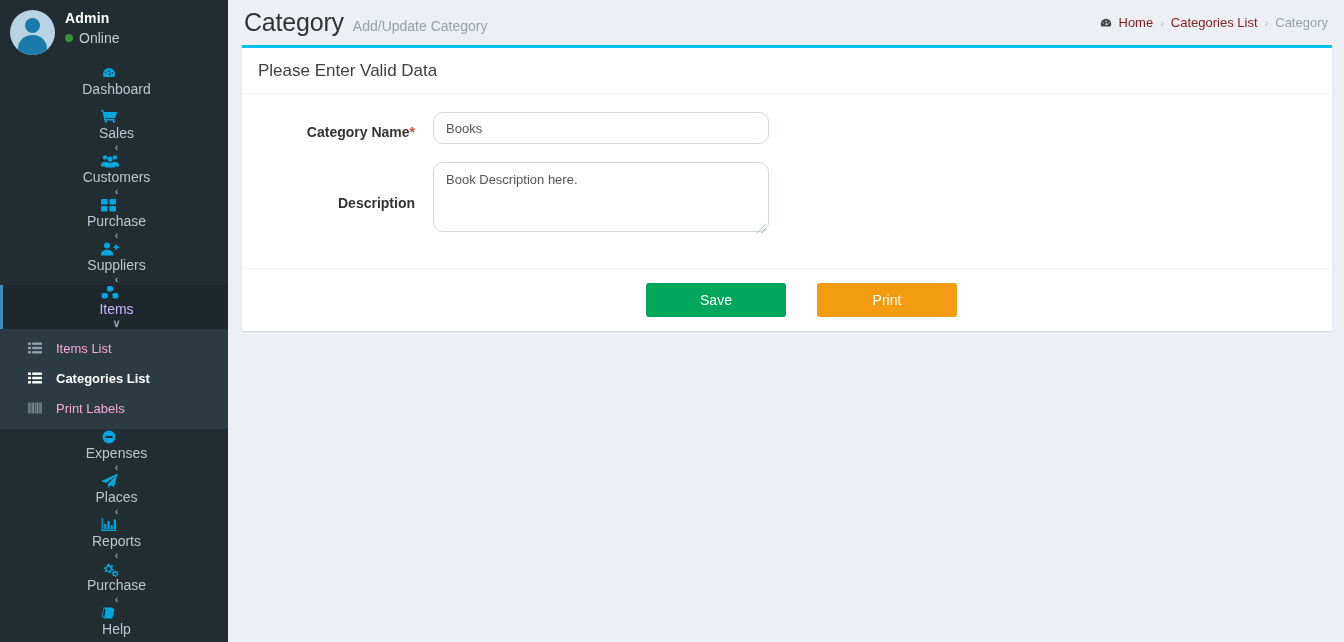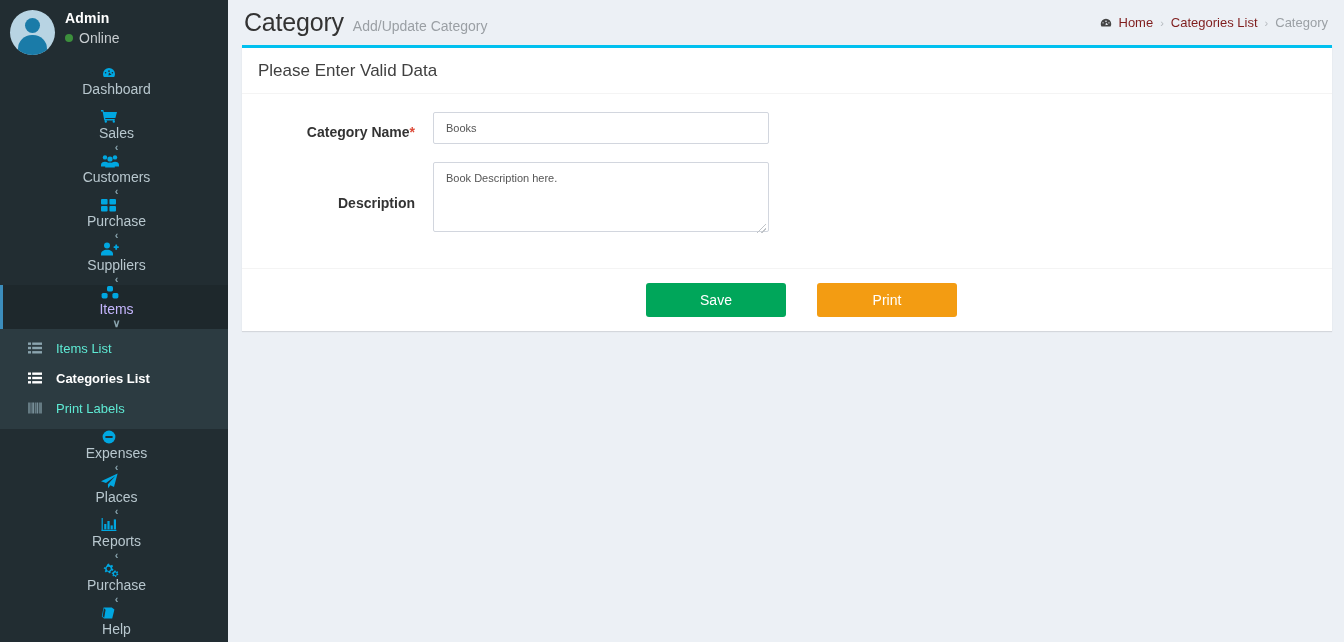--- a/index.html
+++ b/index.html
@@ -67,21 +67,21 @@
   .nav-item.active {
     background: #1e282c; color: #fff;
     border-left: 3px solid #3c8dbc;
   }
   .nav-item.active .label { color: #c4b5fd; }
 
   .treeview { background: #2c3b41; list-style: none; margin: 0; padding: 4px 0 6px 0; }
   .tree-item {
     display: flex; align-items: center;
     height: 30px; padding: 0 12px 0 28px;
-    font-size: 13px; color: #5eead4; cursor: pointer;
+    font-size: 13px; color: #f9a8d4; cursor: pointer;
   }
   .tree-item .tico { width: 20px; min-width: 20px; margin-right: 8px; color: #8aa4ae; display: flex; align-items: center; }
   .tree-item.sel { color: #fff; font-weight: bold; }
   .tree-item.sel .tico { color: #fff; }
 
   
   .main { flex: 1; height: 642px; background: #ecf0f5; position: relative; overflow: hidden; }
 
   .content-header {
     height: 45px; padding: 0 16px 0 16px;
@@ -115,22 +115,22 @@
 
   .form-row { display: flex; align-items: center; margin-bottom: 18px; }
   .form-label {
     width: 175px; min-width: 175px;
     text-align: right; padding-right: 18px; padding-top: 8px;
     font-size: 14px; font-weight: bold; color: #333;
   }
   .req { color: #dd4b39; }
   .form-control {
     width: 336px; height: 32px;
-    border: 1px solid #d2d6de; border-radius: 2px;
-    padding: 6px 12px; font-size: 11px; color: #555;
+    border: 1px solid #d2d6de; border-radius: 10px;
+    padding: 6px 12px; font-size: 13px; color: #555;
     font-family: "Liberation Sans", sans-serif;
     background: #fff; outline: none;
   }
   textarea.form-control {
     height: 70px; resize: none; line-height: 1.35;
     padding-top: 8px;
   }
   .ta-wrap { position: relative; width: 336px; }
   .ta-grip {
     position: absolute; right: 3px; bottom: 3px;

